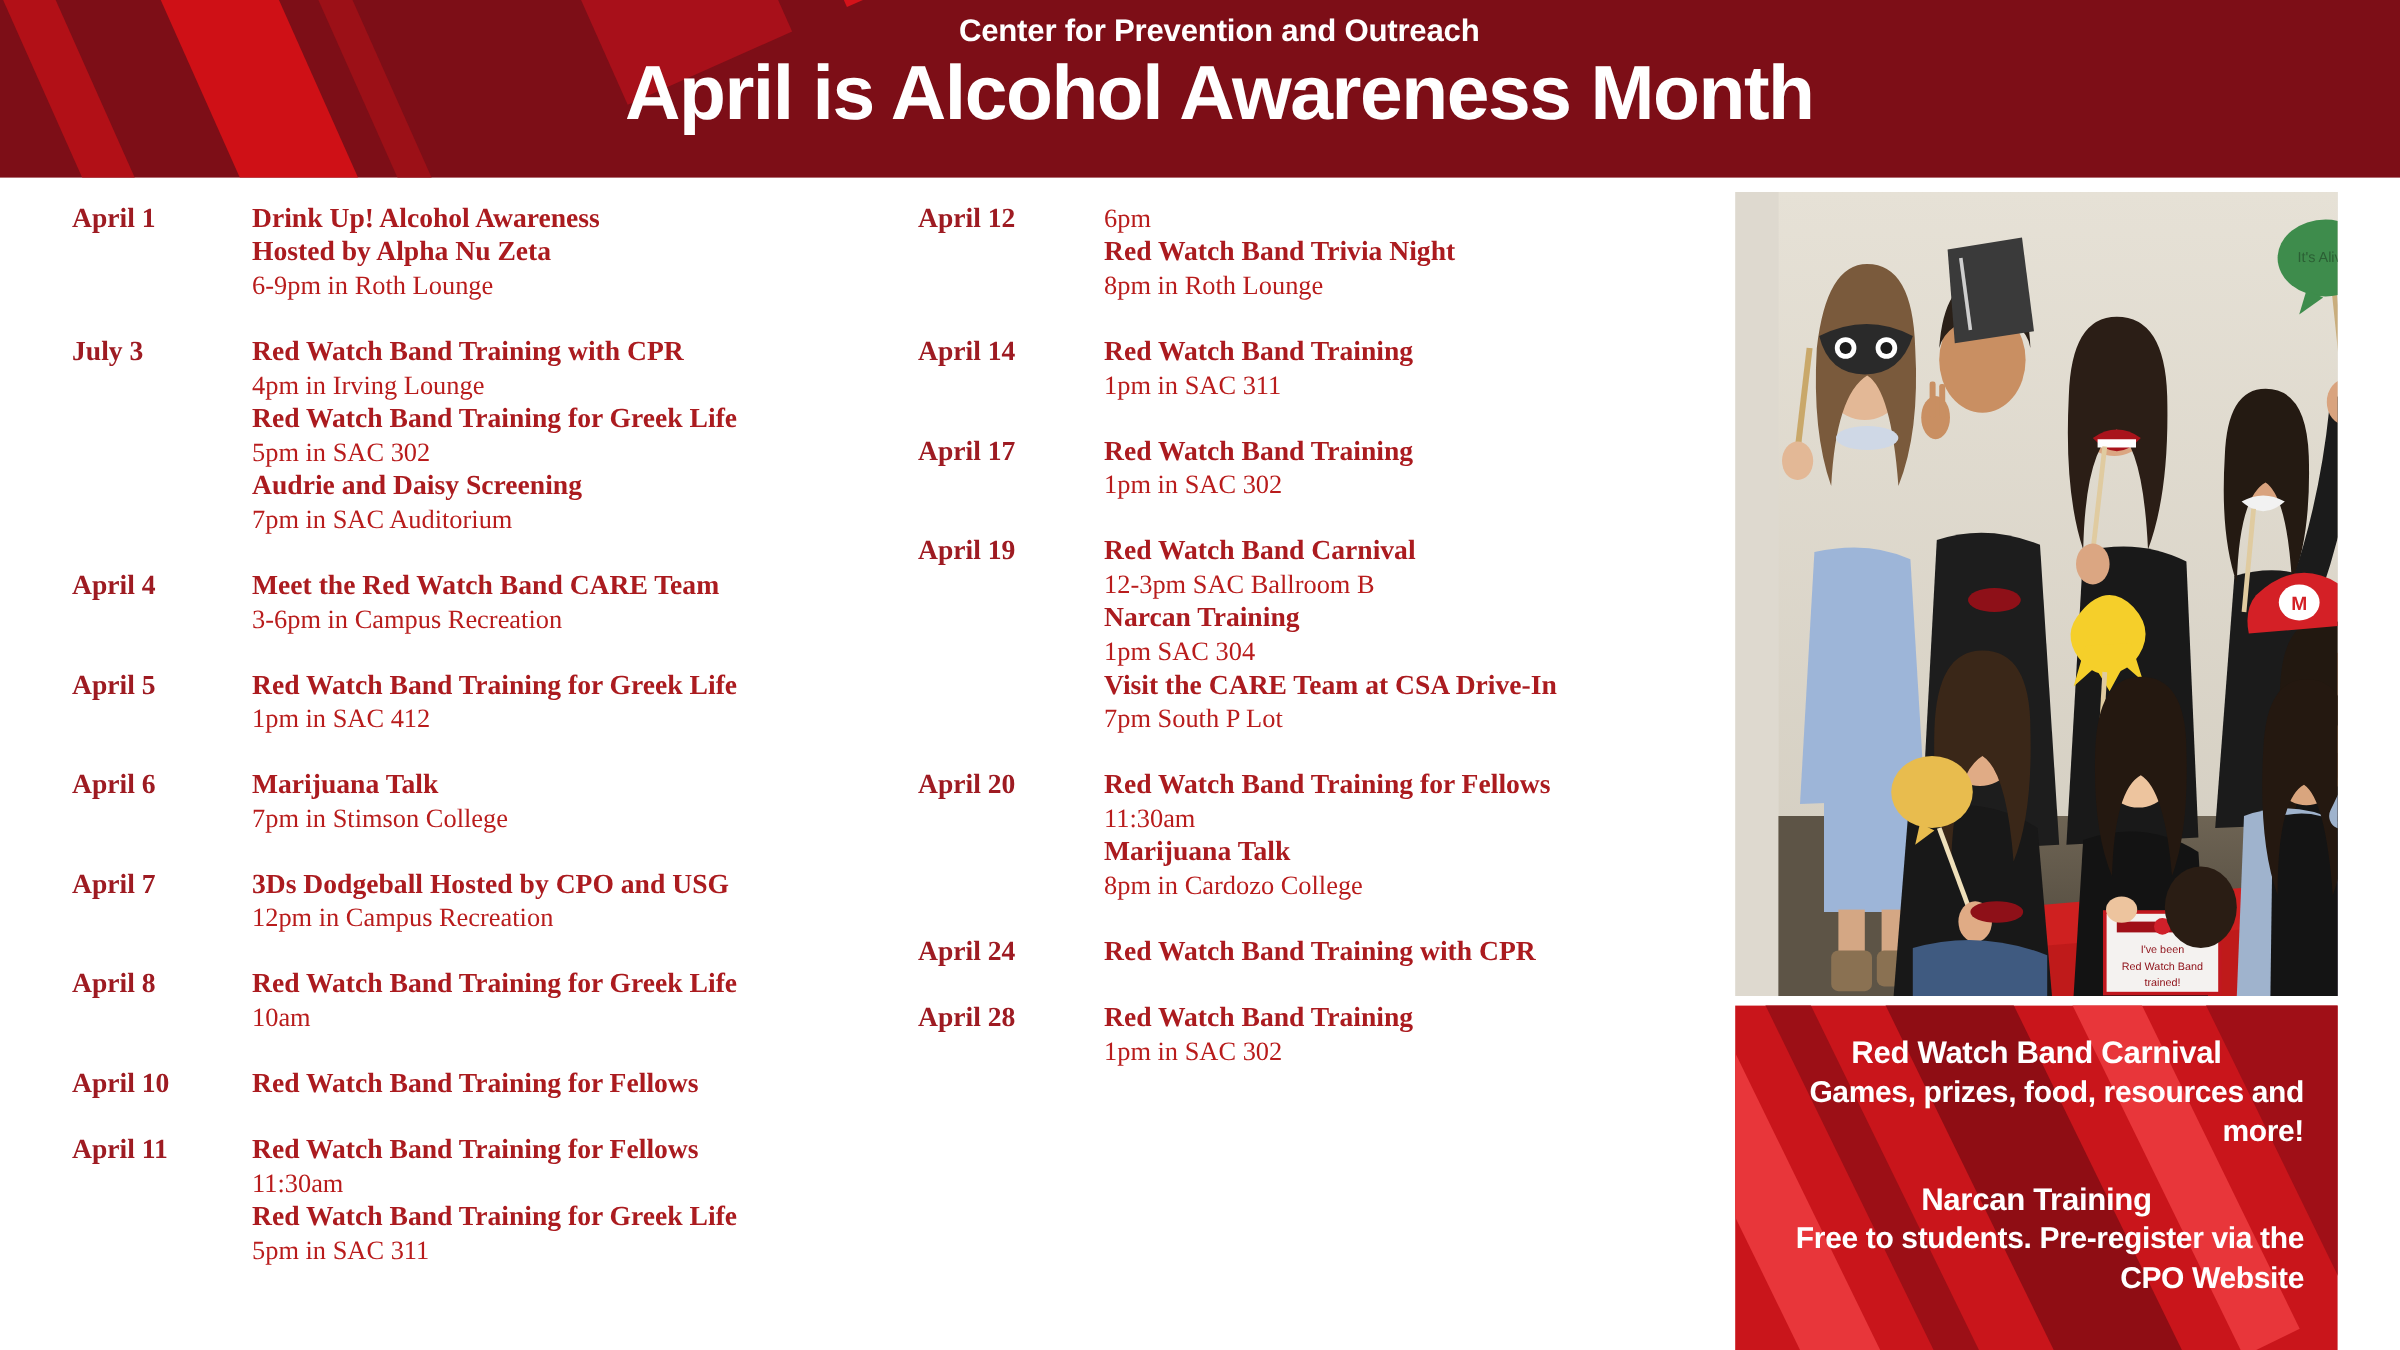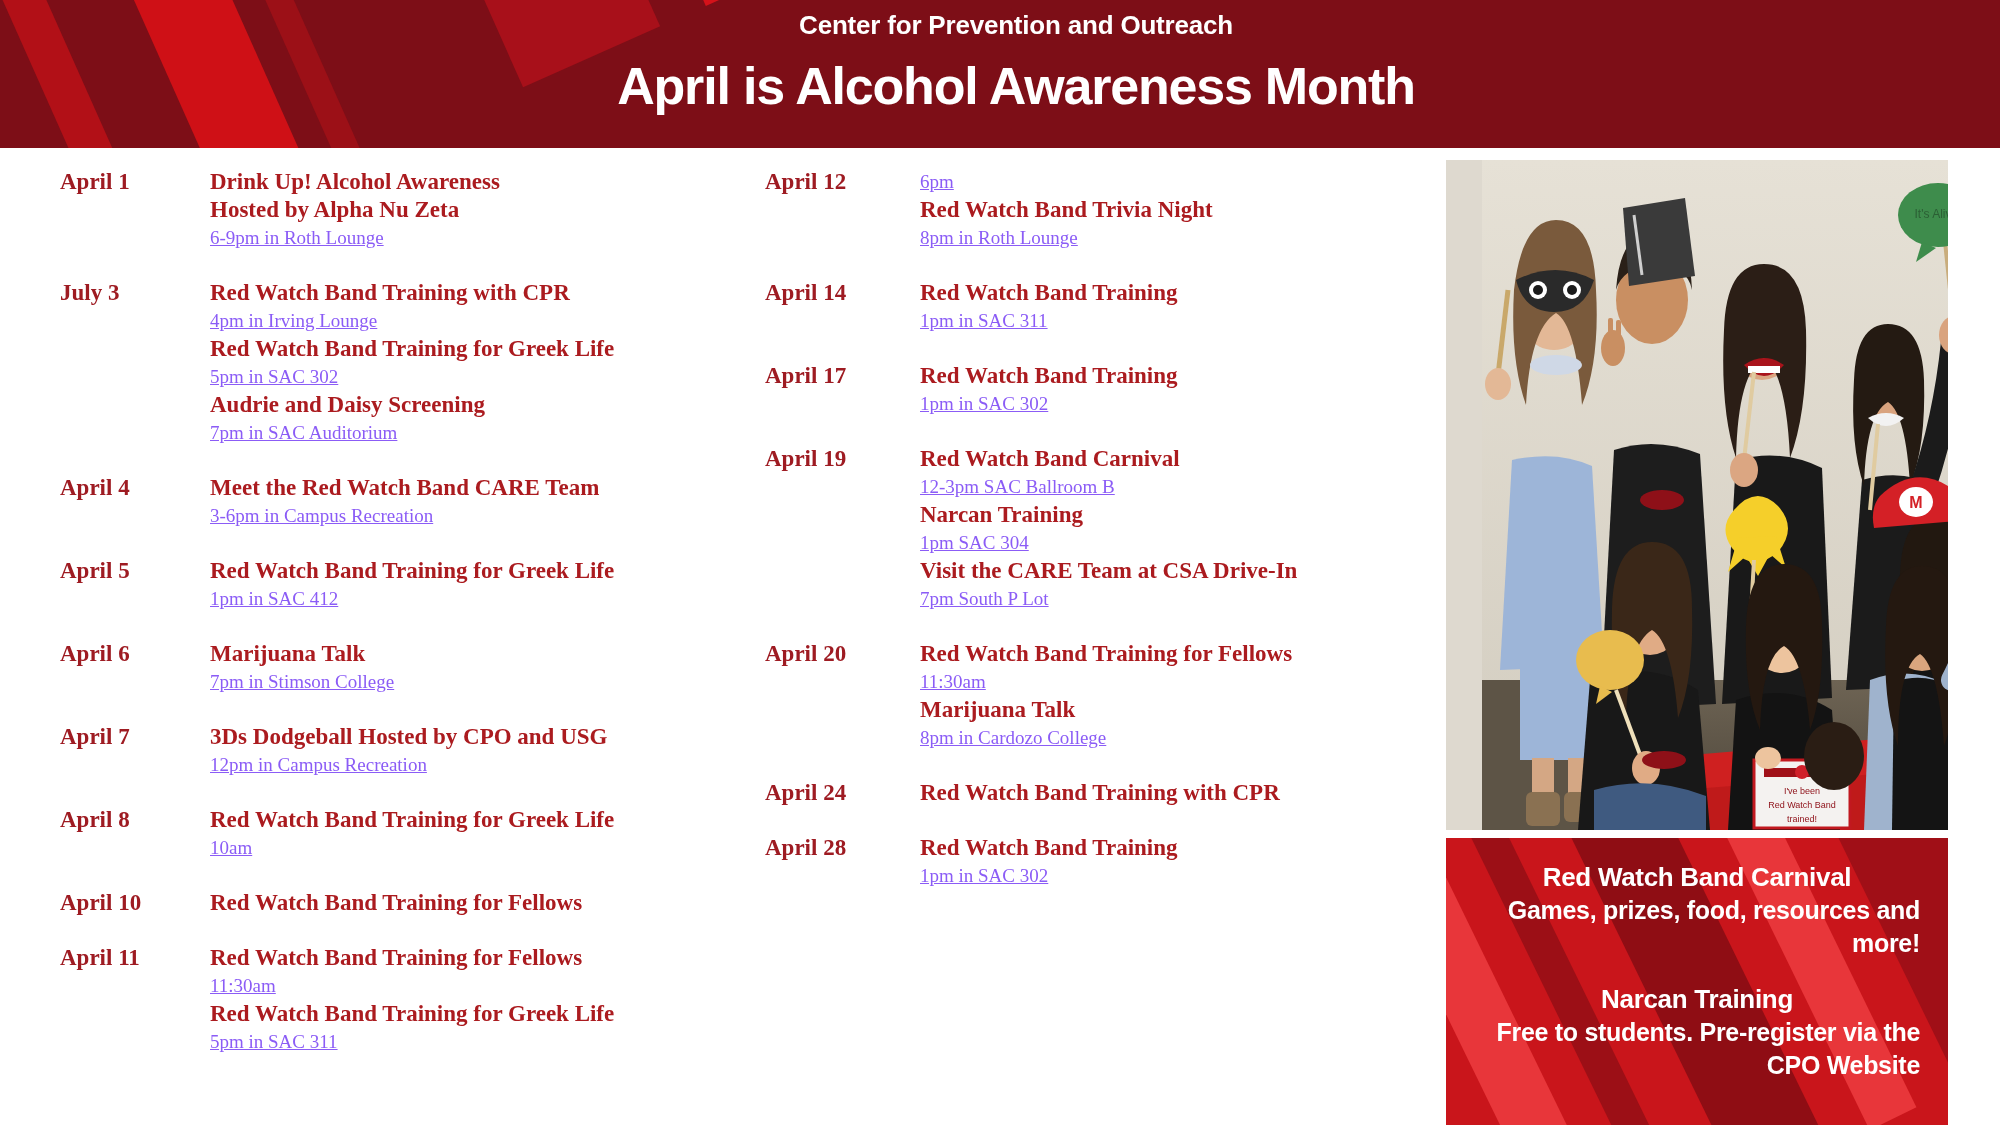--- a/index.html
+++ b/index.html
@@ -52,25 +52,25 @@
     font-family:"Liberation Sans", sans-serif;
     font-weight:bold;
     font-size:26px;
     letter-spacing:-0.2px;
     color:#ffffff;
     line-height:1.2;
   }
   .header-title {
     font-family:"Liberation Sans", sans-serif;
     font-weight:bold;
-    font-size:52px;
+    font-size:64px;
     letter-spacing:-1.2px;
     color:#ffffff;
     line-height:1.15;
-    margin-top:16px;
+    margin-top:0;
   }
 
   
   .col {
     position:absolute;
     top:168px;
   }
   .col-left  { left:60px;  width:700px; }
   .col-right { left:765px; width:680px; }
 
@@ -99,25 +99,24 @@
     font-family:"Liberation Serif", serif;
     font-weight:bold;
     font-size:23px;
     color:#ab1b1f;
     line-height:28px;
     white-space:nowrap;
   }
   .event-detail {
     font-family:"Liberation Serif", serif;
     font-weight:normal;
-    font-size:19px;
-    color:#8b5cf6;
+    font-size:22px;
+    color:#b91c1c;
     line-height:28px;
     white-space:nowrap;
-    text-decoration:underline;
   }
 
   
   .photo {
     position:absolute;
     left:1446px; top:160px;
     width:502px; height:670px;
     overflow:hidden;
     background:#ded9cf;
     padding-left:36px;

